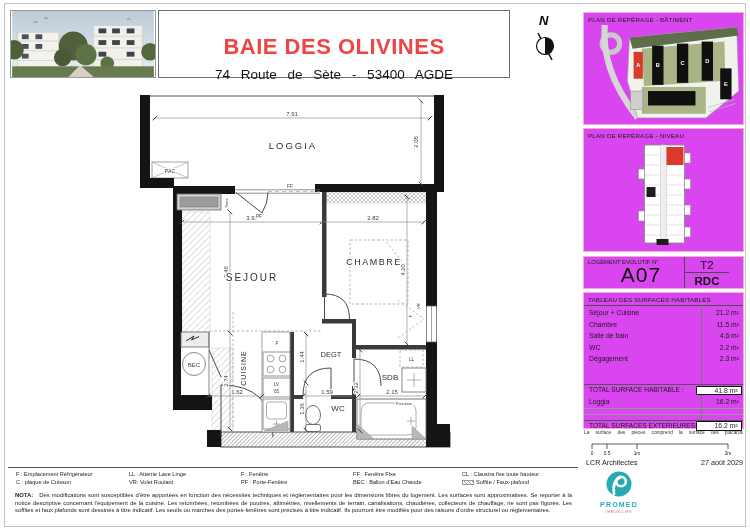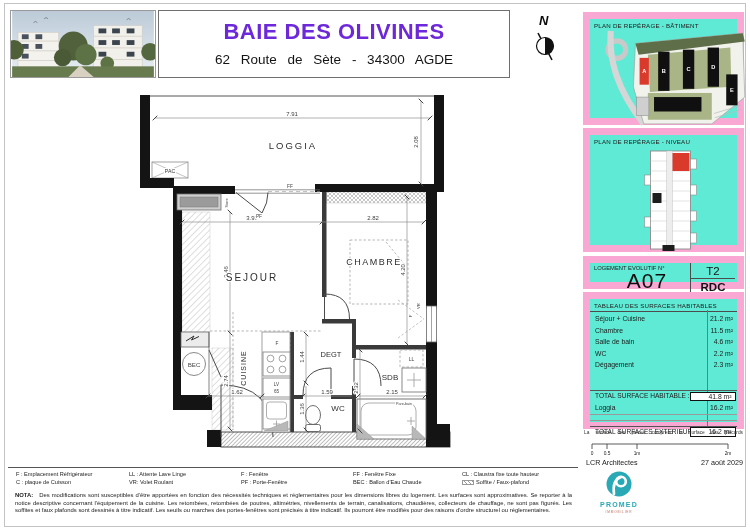--- a/index.html
+++ b/index.html
@@ -6,26 +6,26 @@
   html,body { width:750px; height:530px; background:#fff; overflow:hidden;
               font-family:"Liberation Sans", sans-serif; color:#111; }
   .abs { position:absolute; }
   #stage { position:relative; width:750px; height:530px; background:#fff; }
   .page-border { left:4px; top:3px; width:742px; height:524px; border:1px solid #c3c3c3; }
 
   
   #photo { left:10px; top:10px; width:146px; height:68px; border:1px solid #9a9a9a; }
   #titlebox { left:158px; top:10px; width:352px; height:68px; border:1px solid #6f6f6f;
               text-align:center; }
-  #titlebox h1 { font-size:22px; font-weight:bold; letter-spacing:.5px; margin-top:8px; color:#6d28d9;}
+  #titlebox h1 { font-size:22px; font-weight:bold; letter-spacing:.5px; margin-top:23px; color:#ef4444;}
   #titlebox .addr { font-size:13.5px; margin-top:7px; word-spacing:7px; color:#141414; }
   #compass { left:522px; top:10px; width:46px; height:54px; }
 
   
-  .rbox { border:7px solid #f9a8d4; background:#5eead4; }
+  .rbox { border:1px solid #f9a8d4; background:#d946ef; }
   .rtitle { font-size:6.2px; color:#222; padding:3px 0 0 4px; letter-spacing:.2px; }
   #box-bat { left:583px; top:12px;  width:161px; height:113px; }
   #box-niv { left:583px; top:128px; width:161px; height:124px; }
   #box-unit{ left:583px; top:256px; width:161px; height:33px; }
   #box-surf{ left:583px; top:292px; width:161px; height:137px; }
 
   #box-unit .ucell { position:absolute; }
   #unit-label { left:4px; top:2px; font-size:5.8px; color:#222; }
   #unit-number{ left:0; top:6px; width:114px; text-align:center; font-size:21px; letter-spacing:1px; color:#0d0d0d;}
   #unit-col { left:100px; top:0; width:45px; height:31px; border-left:1px solid #4c4c4c; }
@@ -120,21 +120,21 @@
         <circle cx="142" cy="42" r="9" fill="#55673f"></circle>
         <circle cx="98" cy="54" r="7" fill="#5d7245"></circle>
       </g>
       <rect x="0" y="57" width="146" height="11" fill="#687b4e"></rect>
       <polygon points="58,68 70,56 84,68" fill="#d8d1c1"></polygon>
     </svg>
   </div>
 
   <div class="abs" id="titlebox">
     <h1>BAIE DES OLIVINES</h1>
-    <div class="addr">62 Route de Sète - 34300 AGDE</div>
+    <div class="addr">74 Route de Sète - 53400 AGDE</div>
   </div>
 
   <div class="abs" id="compass">
     <svg width="46" height="54" viewBox="0 0 46 54">
       <text x="17" y="15" font-size="13" font-weight="bold" font-style="italic" fill="#0d0d0d">N</text>
       <line x1="16" y1="23" x2="30" y2="50" stroke="#111" stroke-width="1.6"></line>
       <circle cx="23" cy="36" r="8.5" fill="#fff" stroke="#111" stroke-width="1.2"></circle>
       <path d="M23,27.5 A8.5,8.5 0 0 1 23,44.5 Z" fill="#111"></path>
     </svg>
   </div>

